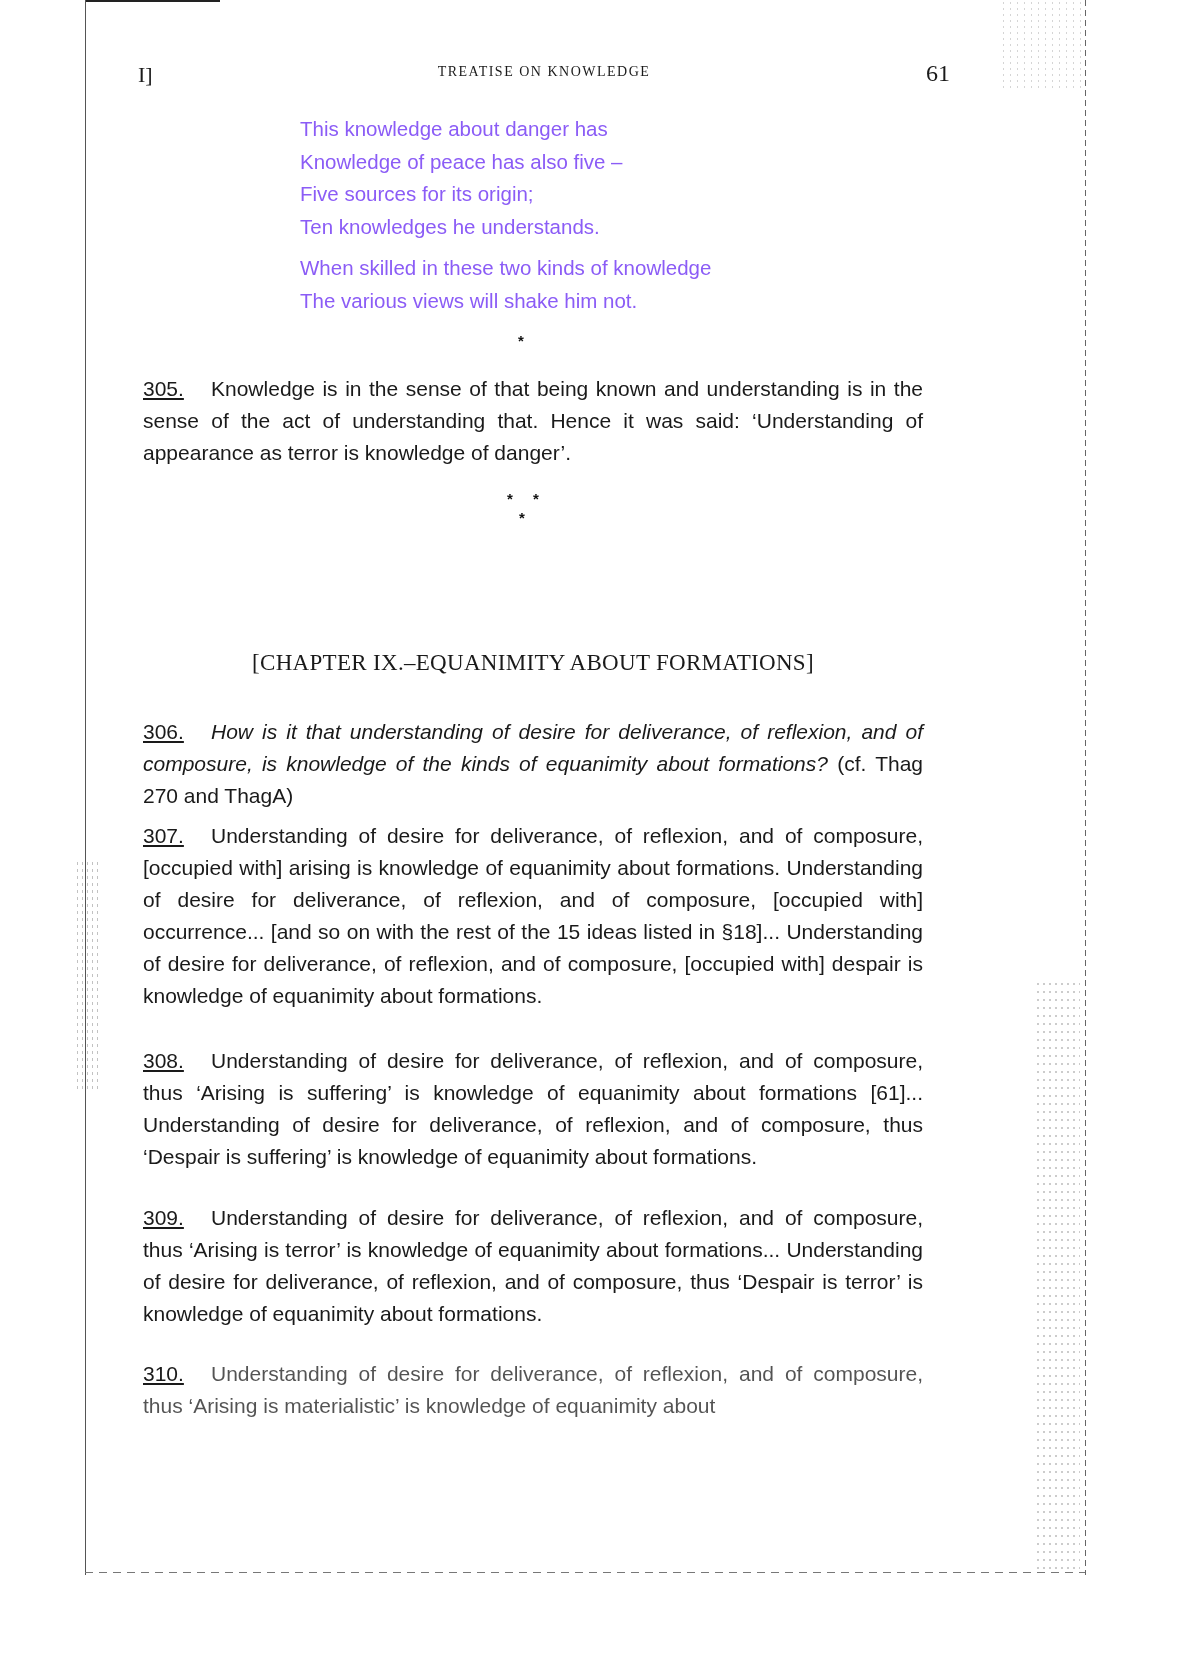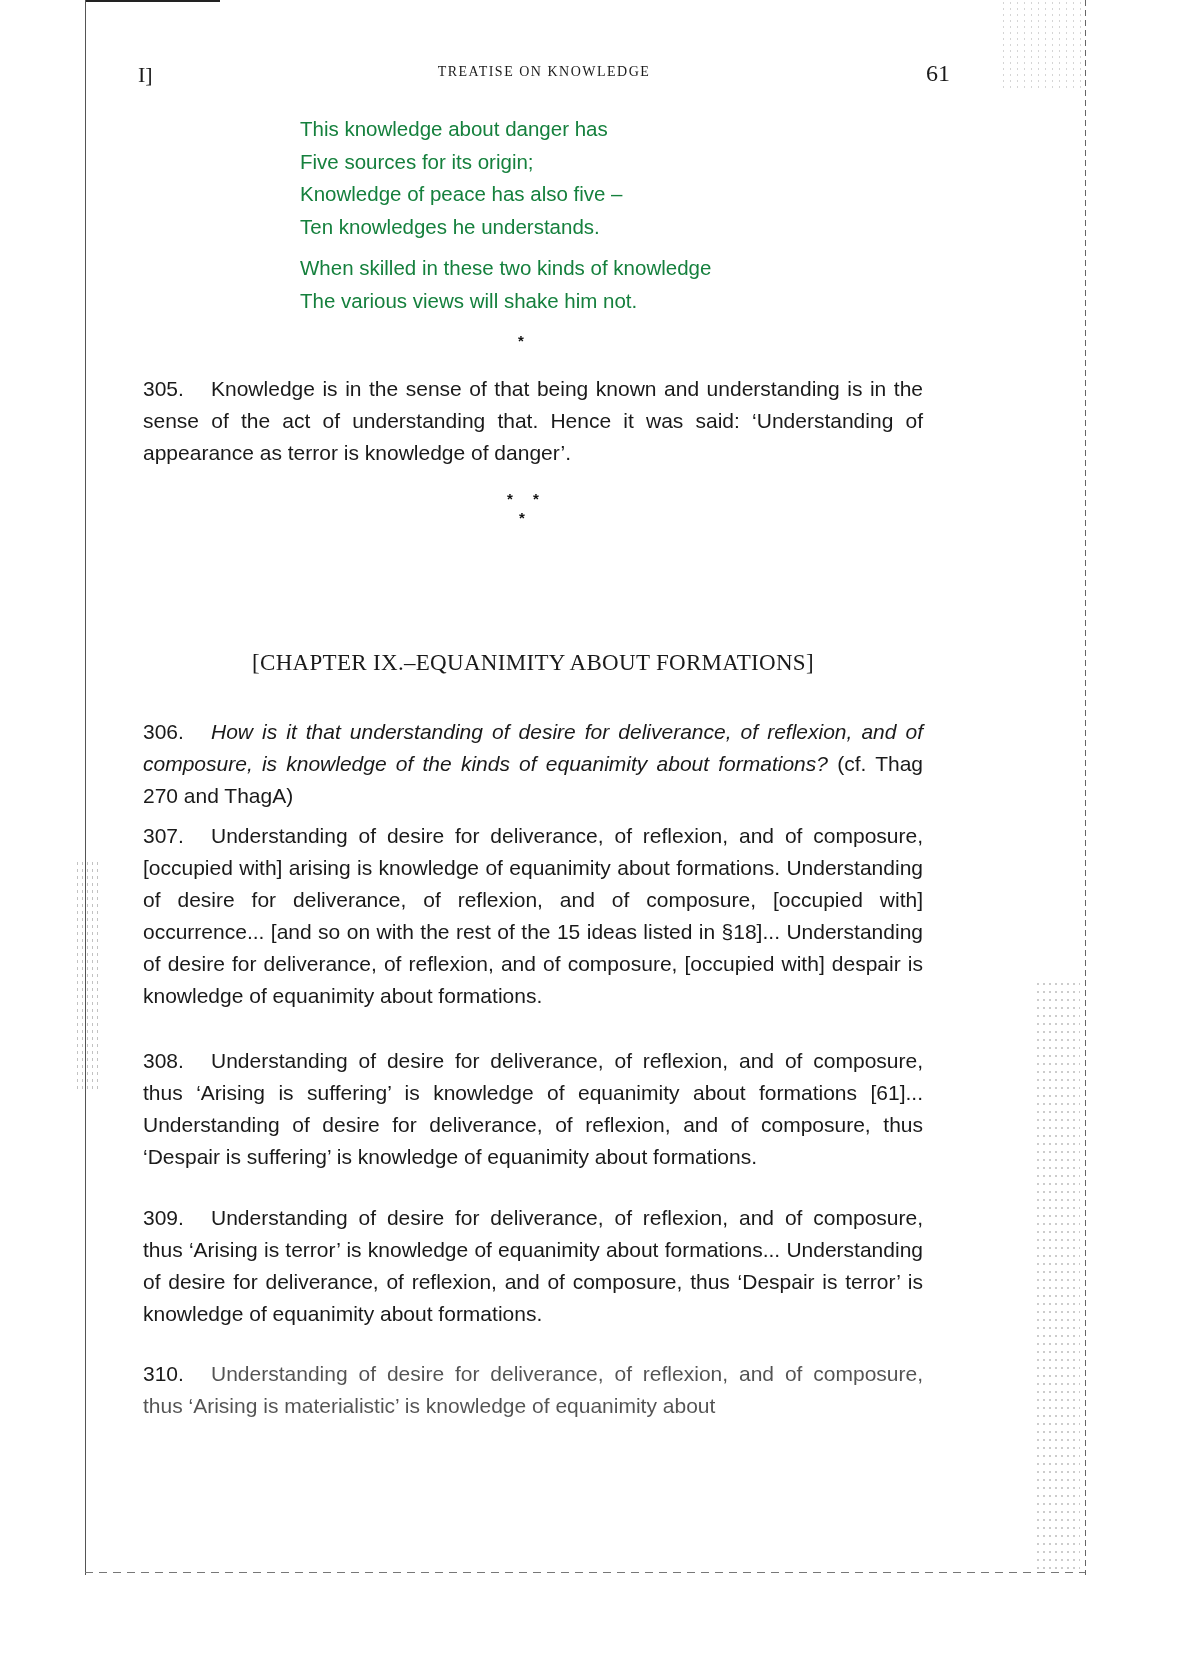--- a/index.html
+++ b/index.html
@@ -16,28 +16,28 @@
   .noise-right { position: absolute; left: 1035px; top: 980px; width: 45px; height: 590px;
     background-image: radial-gradient(#999 0.8px, transparent 1px); background-size: 6px 8px; opacity: 0.5; }
   .noise-tr { position: absolute; left: 1000px; top: 0; width: 85px; height: 90px;
     background-image: radial-gradient(#aaa 0.8px, transparent 1px); background-size: 7px 6px; opacity: 0.5; }
 
   .header { position: absolute; top: 58px; left: 138px; width: 812px; height: 36px; font-family: "Liberation Serif", serif; }
   .header .left { position: absolute; left: 0; top: 4px; font-size: 22px; }
   .header .title { position: absolute; left: 0; right: 0; text-align: center; top: 6px; font-size: 14px; letter-spacing: 1.5px; }
   .header .num { position: absolute; right: 0; top: 2px; font-size: 24px; text-align: right; }
 
-  .verse { position: absolute; left: 300px; font-size: 20.5px; line-height: 32.5px; font-family: "Liberation Sans", sans-serif; color: #15803d; }
+  .verse { position: absolute; left: 300px; font-size: 20.5px; line-height: 32.5px; font-family: "Liberation Sans", sans-serif; color: #8b5cf6; }
   .verse.v1 { top: 113px; }
   .verse.v2 { top: 252px; }
 
   .star { position: absolute; font-size: 15px; font-weight: bold; color: #111; }
 
   .para { position: absolute; left: 143px; width: 780px; font-size: 21px; line-height: 32px; text-align: justify; color: #1a1a1a; font-family: "Liberation Sans", sans-serif; }
-  .para .num { display: inline-block; width: 68px; }
+  .para .num { display: inline-block; width: 68px; text-decoration: underline; }
   .para.italic .body { font-style: italic; }
 
   .chapter { position: absolute; top: 650px; left: 143px; width: 780px; text-align: center; font-size: 23px; font-family: "Liberation Serif", serif; letter-spacing: 0.3px; }
 
   .p305 { top: 373px; }
   .p306 { top: 708px; margin-top: 8px; }
   .p307 { top: 820px; }
   .p308 { top: 1045px; }
   .p309 { top: 1202px; }
   .p310 { top: 1358px; }
@@ -55,22 +55,22 @@
 <div class="noise-tr"></div>
 
 <div class="header">
   <span class="left">I]</span>
   <span class="title">TREATISE ON KNOWLEDGE</span>
   <span class="num">61</span>
 </div>
 
 <div class="verse v1">
   <div>This knowledge about danger has</div>
+  <div>Knowledge of peace has also five –</div>
   <div>Five sources for its origin;</div>
-  <div>Knowledge of peace has also five –</div>
   <div>Ten knowledges he understands.</div>
 </div>
 <div class="verse v2">
   <div>When skilled in these two kinds of knowledge</div>
   <div>The various views will shake him not.</div>
 </div>
 
 <span class="star" style="left:518px; top:332px;">*</span>
 
 <div class="para p305">

